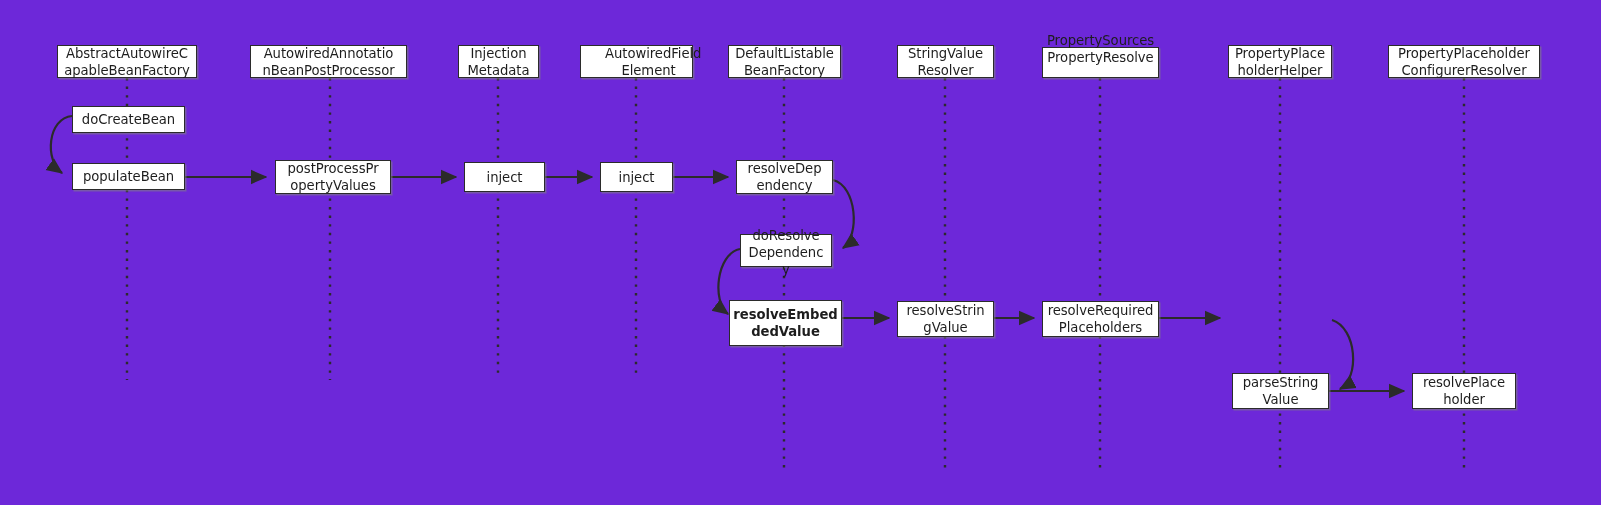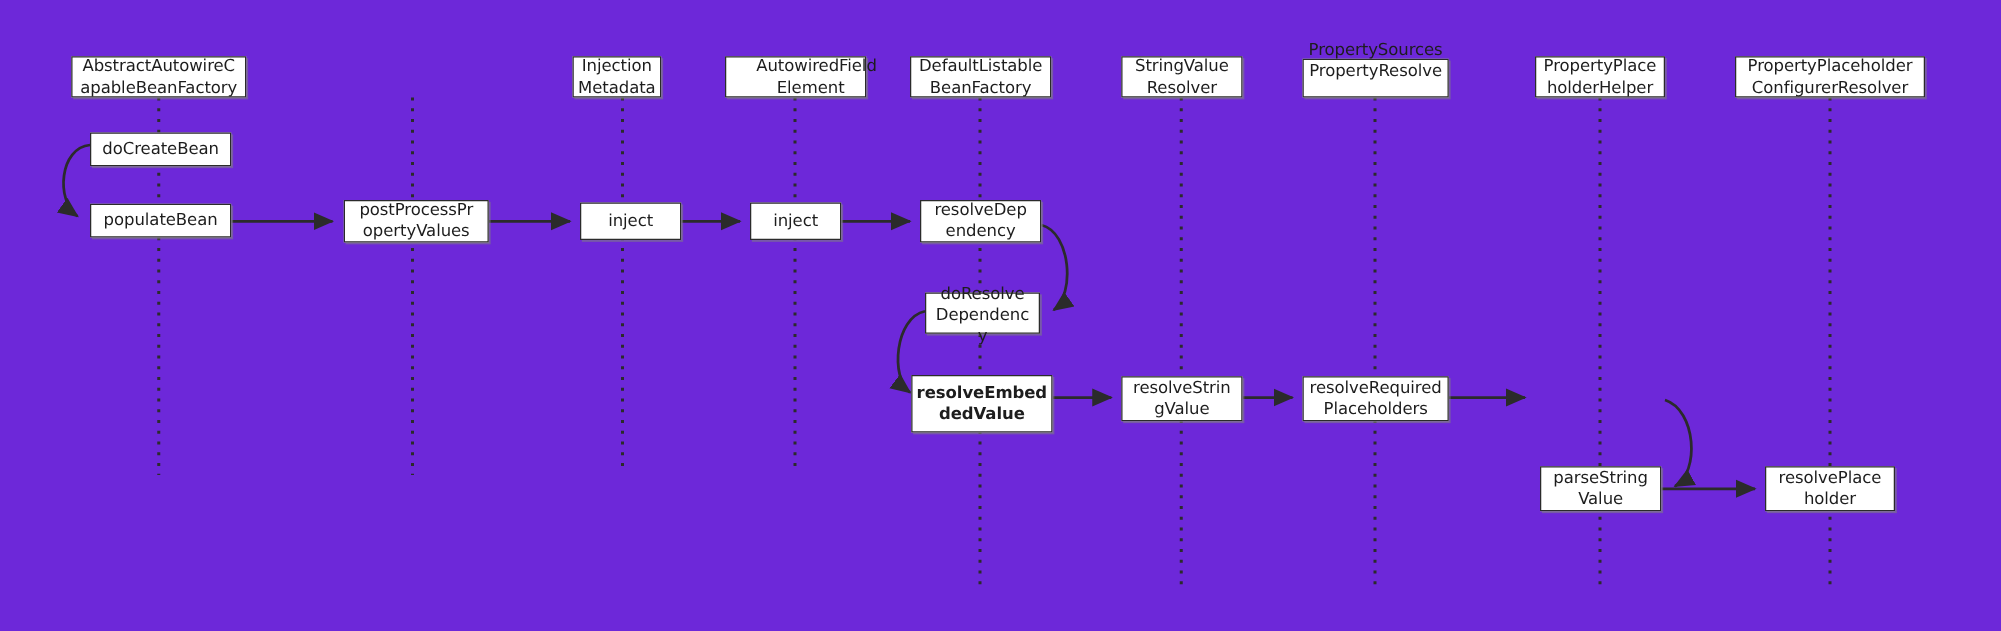--- a/index.html
+++ b/index.html
@@ -115,21 +115,25 @@
 
       <line x1="1329" y1="391" x2="1404" y2="391" marker-end="url(#arrowhead)"></line>
     </g>
   </svg>
 
   <div id="node-layer">
       <div class="box" style="left: 57px; top: 45px; width: 140px; height: 33px;">
         <span class="label">AbstractAutowireC
 apableBeanFactory</span>
       </div>
-      <div class="box" style="left: 458px; top: 45px; width: 71px; height: 33px;">
+      <div class="box" style="left: 250px; top: 45px; width: 157px; height: 33px;">
+        <span class="label">AutowiredAnnotatio
+nBeanPostProcessor</span>
+      </div>
+      <div class="box" style="left: 458px; top: 45px; width: 81px; height: 33px;">
         <span class="label">Injection
 Metadata</span>
       </div>
       <div class="box" style="left: 580px; top: 45px; width: 113px; height: 33px; padding-left: 24px;">
         <span class="label">AutowiredField
 Element</span>
       </div>
       <div class="box" style="left: 728px; top: 45px; width: 113px; height: 33px;">
         <span class="label">DefaultListable
 BeanFactory</span>

